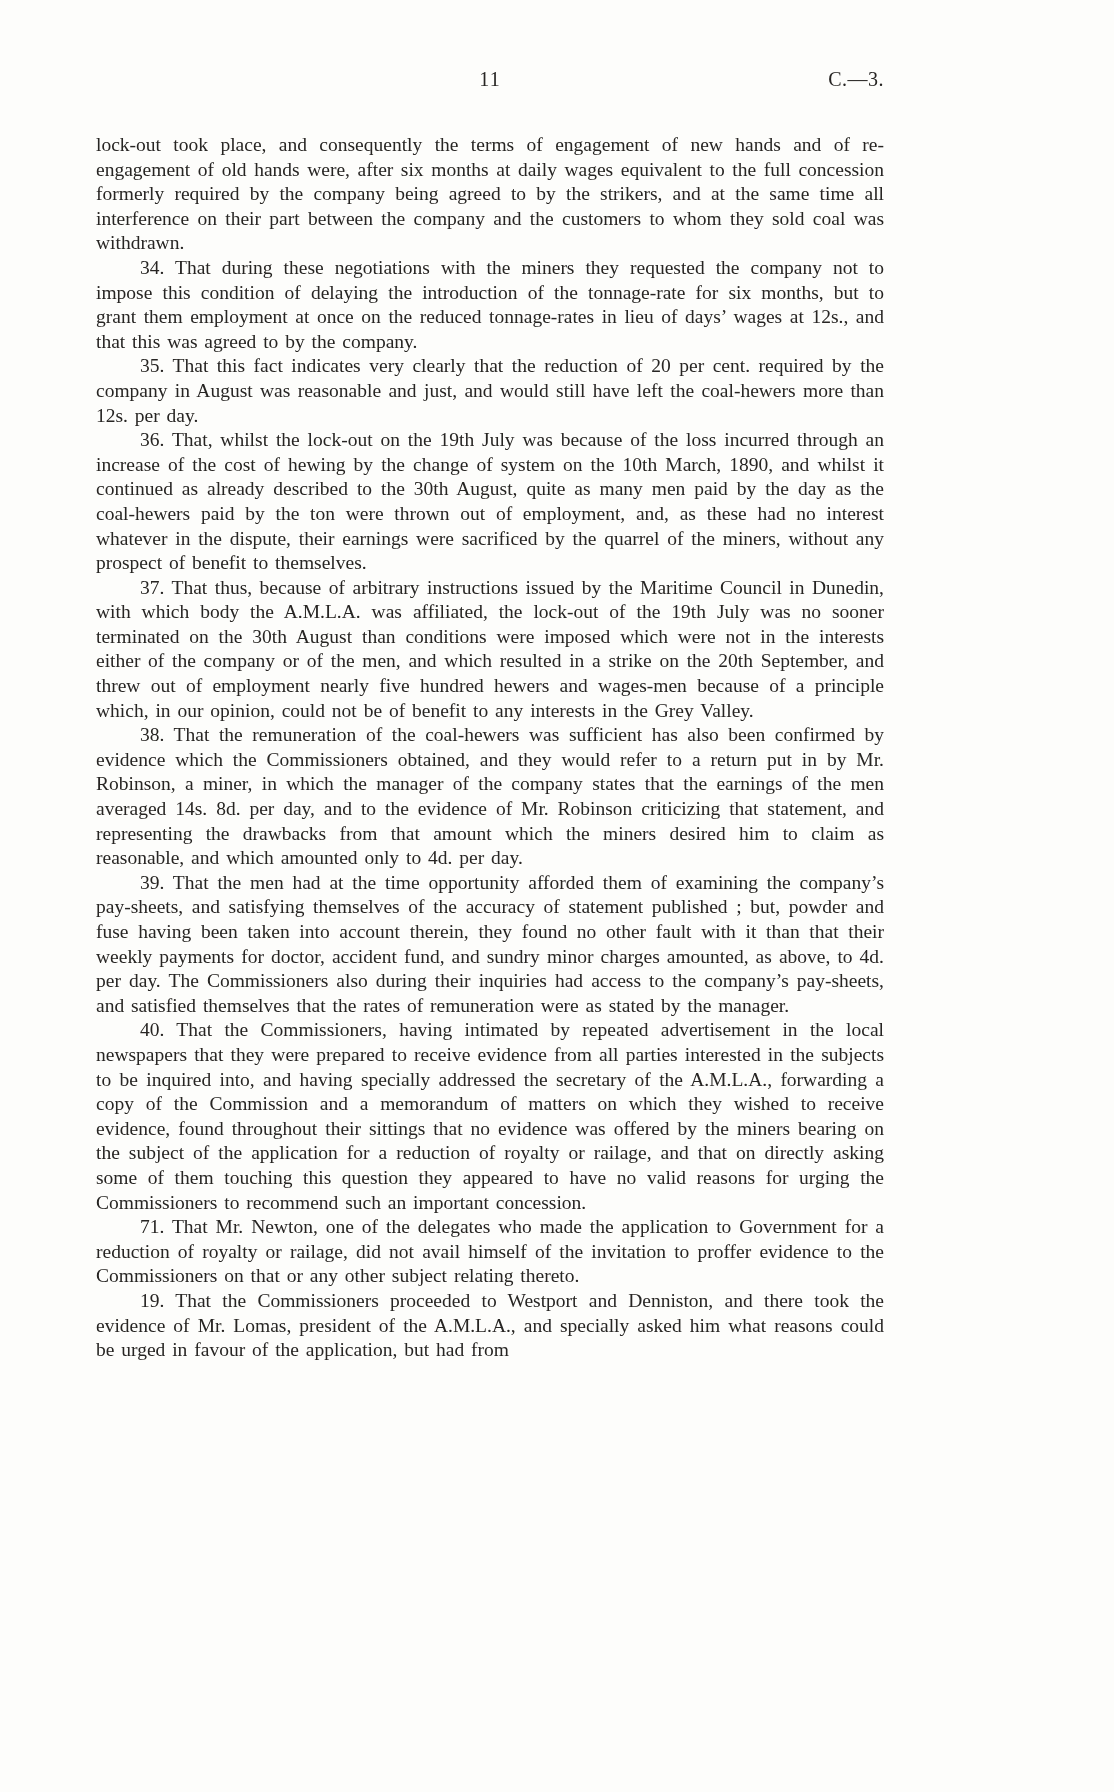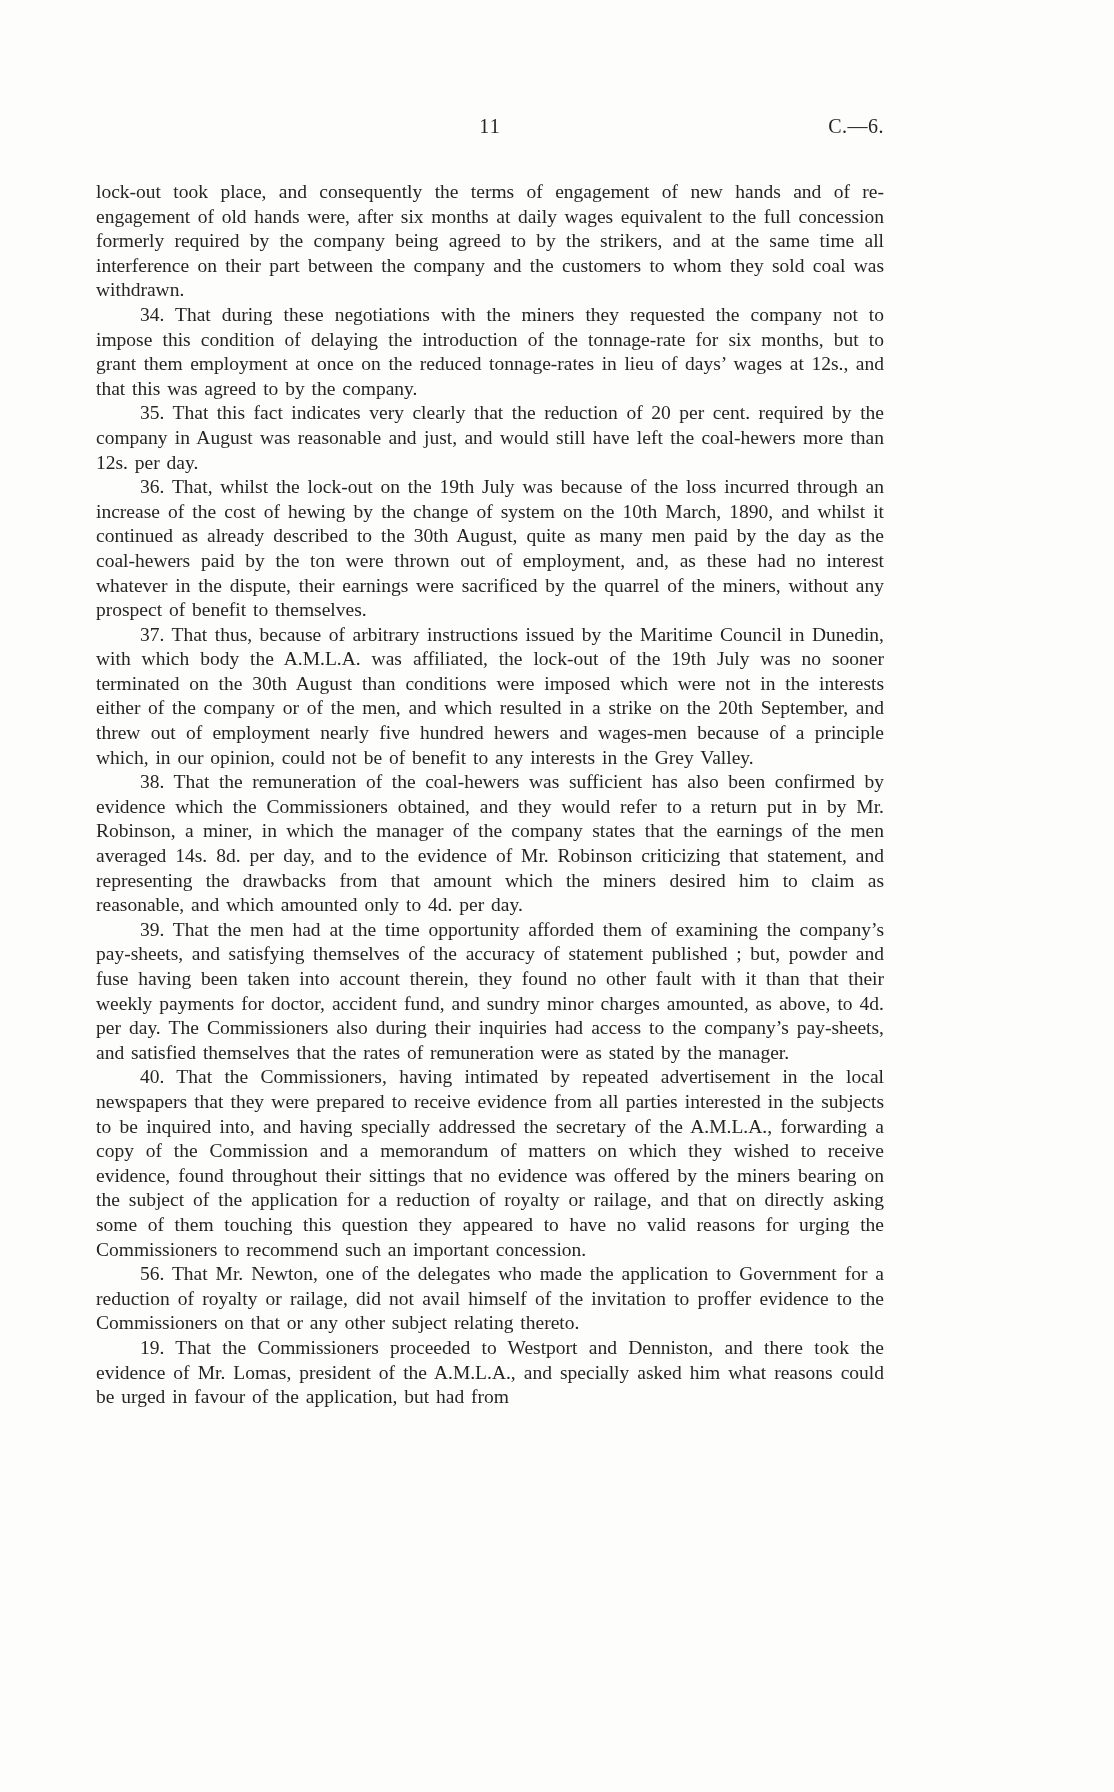--- a/index.html
+++ b/index.html
@@ -16,21 +16,20 @@
     box-sizing: border-box;
     padding: 68px 230px 60px 96px;
     color: #272523;
     font-family: "Liberation Serif", "DejaVu Serif", serif;
   }
   .page-header {
     position: relative;
     height: 30px;
     margin-bottom: 14px;
     font-size: 20px;
-    margin-top: 47px;
   }
   .page-number {
     position: absolute;
     left: 50%;
     transform: translateX(-50%);
     letter-spacing: 1px;
   }
   .doc-ref {
     position: absolute;
     right: 0;
@@ -53,29 +52,29 @@
     margin-top: 35px;
   }
 </style>
 </head>
 <body>
 
 <div class="page">
 
   <div class="page-header">
     <span class="page-number">11</span>
-    <span class="doc-ref">C.—6.</span>
+    <span class="doc-ref">C.—3.</span>
   </div>
 
   <div class="doc-body">
     <p class="continuation">lock-out took place, and consequently the terms of engagement of new hands and of re-engagement of old hands were, after six months at daily wages equivalent to the full concession formerly required by the company being agreed to by the strikers, and at the same time all interference on their part between the company and the customers to whom they sold coal was withdrawn.</p>
     <p class="numbered">34. That during these negotiations with the miners they requested the company not to impose this condition of delaying the introduction of the tonnage-rate for six months, but to grant them employment at once on the reduced tonnage-rates in lieu of days’ wages at 12s., and that this was agreed to by the company.</p>
     <p class="numbered">35. That this fact indicates very clearly that the reduction of 20 per cent. required by the company in August was reasonable and just, and would still have left the coal-hewers more than 12s. per day.</p>
     <p class="numbered">36. That, whilst the lock-out on the 19th July was because of the loss incurred through an increase of the cost of hewing by the change of system on the 10th March, 1890, and whilst it continued as already described to the 30th August, quite as many men paid by the day as the coal-hewers paid by the ton were thrown out of employment, and, as these had no interest whatever in the dispute, their earnings were sacrificed by the quarrel of the miners, without any prospect of benefit to themselves.</p>
     <p class="numbered">37. That thus, because of arbitrary instructions issued by the Maritime Council in Dunedin, with which body the A.M.L.A. was affiliated, the lock-out of the 19th July was no sooner terminated on the 30th August than conditions were imposed which were not in the interests either of the company or of the men, and which resulted in a strike on the 20th September, and threw out of employment nearly five hundred hewers and wages-men because of a principle which, in our opinion, could not be of benefit to any interests in the Grey Valley.</p>
     <p class="numbered">38. That the remuneration of the coal-hewers was sufficient has also been confirmed by evidence which the Commissioners obtained, and they would refer to a return put in by Mr. Robinson, a miner, in which the manager of the company states that the earnings of the men averaged 14s. 8d. per day, and to the evidence of Mr. Robinson criticizing that statement, and representing the drawbacks from that amount which the miners desired him to claim as reasonable, and which amounted only to 4d. per day.</p>
     <p class="numbered">39. That the men had at the time opportunity afforded them of examining the company’s pay-sheets, and satisfying themselves of the accuracy of statement published ; but, powder and fuse having been taken into account therein, they found no other fault with it than that their weekly payments for doctor, accident fund, and sundry minor charges amounted, as above, to 4d. per day.  The Commissioners also during their inquiries had access to the company’s pay-sheets, and satisfied themselves that the rates of remuneration were as stated by the manager.</p>
     <p class="numbered">40. That the Commissioners, having intimated by repeated advertisement in the local newspapers that they were prepared to receive evidence from all parties interested in the subjects to be inquired into, and having specially addressed the secretary of the A.M.L.A., forwarding a copy of the Commission and a memorandum of matters on which they wished to receive evidence, found throughout their sittings that no evidence was offered by the miners bearing on the subject of the application for a reduction of royalty or railage, and that on directly asking some of them touching this question they appeared to have no valid reasons for urging the Commissioners to recommend such an important concession.</p>
-    <p class="numbered">56. That Mr. Newton, one of the delegates who made the application to Government for a reduction of royalty or railage, did not avail himself of the invitation to proffer evidence to the Commissioners on that or any other subject relating thereto.</p>
+    <p class="numbered">71. That Mr. Newton, one of the delegates who made the application to Government for a reduction of royalty or railage, did not avail himself of the invitation to proffer evidence to the Commissioners on that or any other subject relating thereto.</p>
     <p class="numbered">19. That the Commissioners proceeded to Westport and Denniston, and there took the evidence of Mr. Lomas, president of the A.M.L.A., and specially asked him what reasons could be urged in favour of the application, but had from</p>
   </div>
 
 </div>
 
 </body></html>

